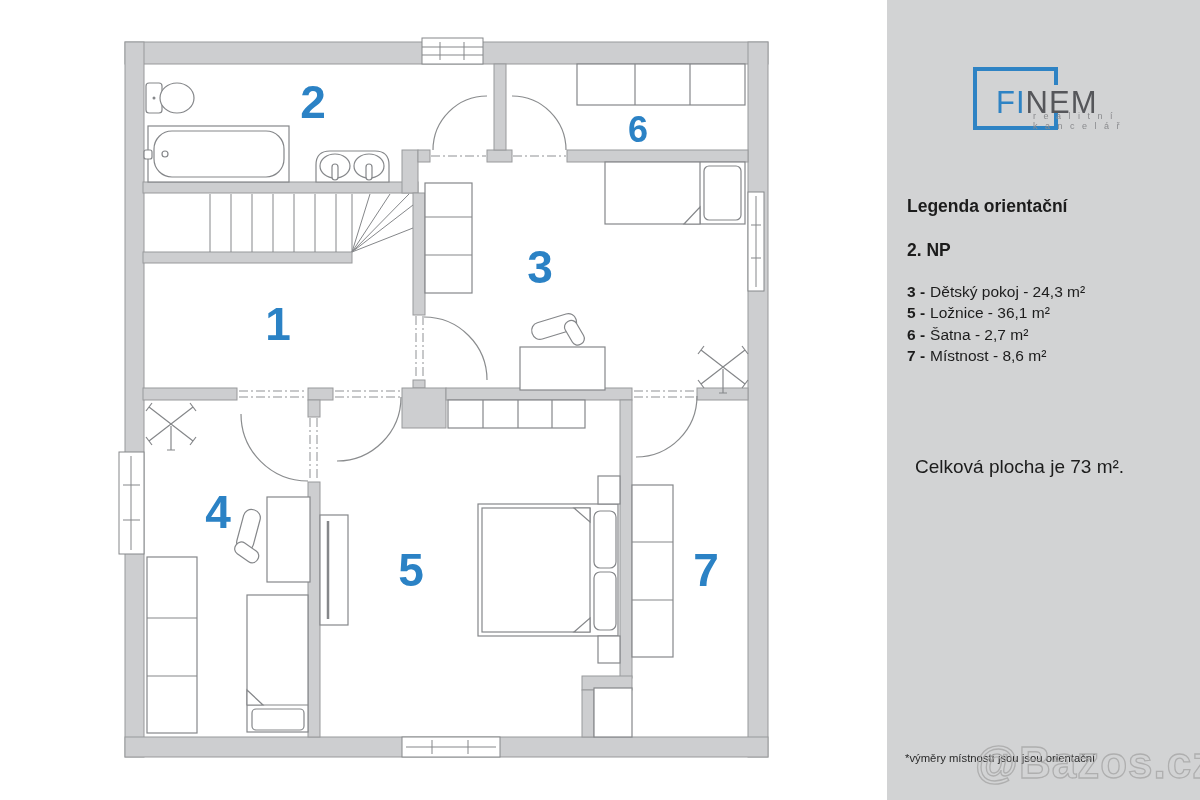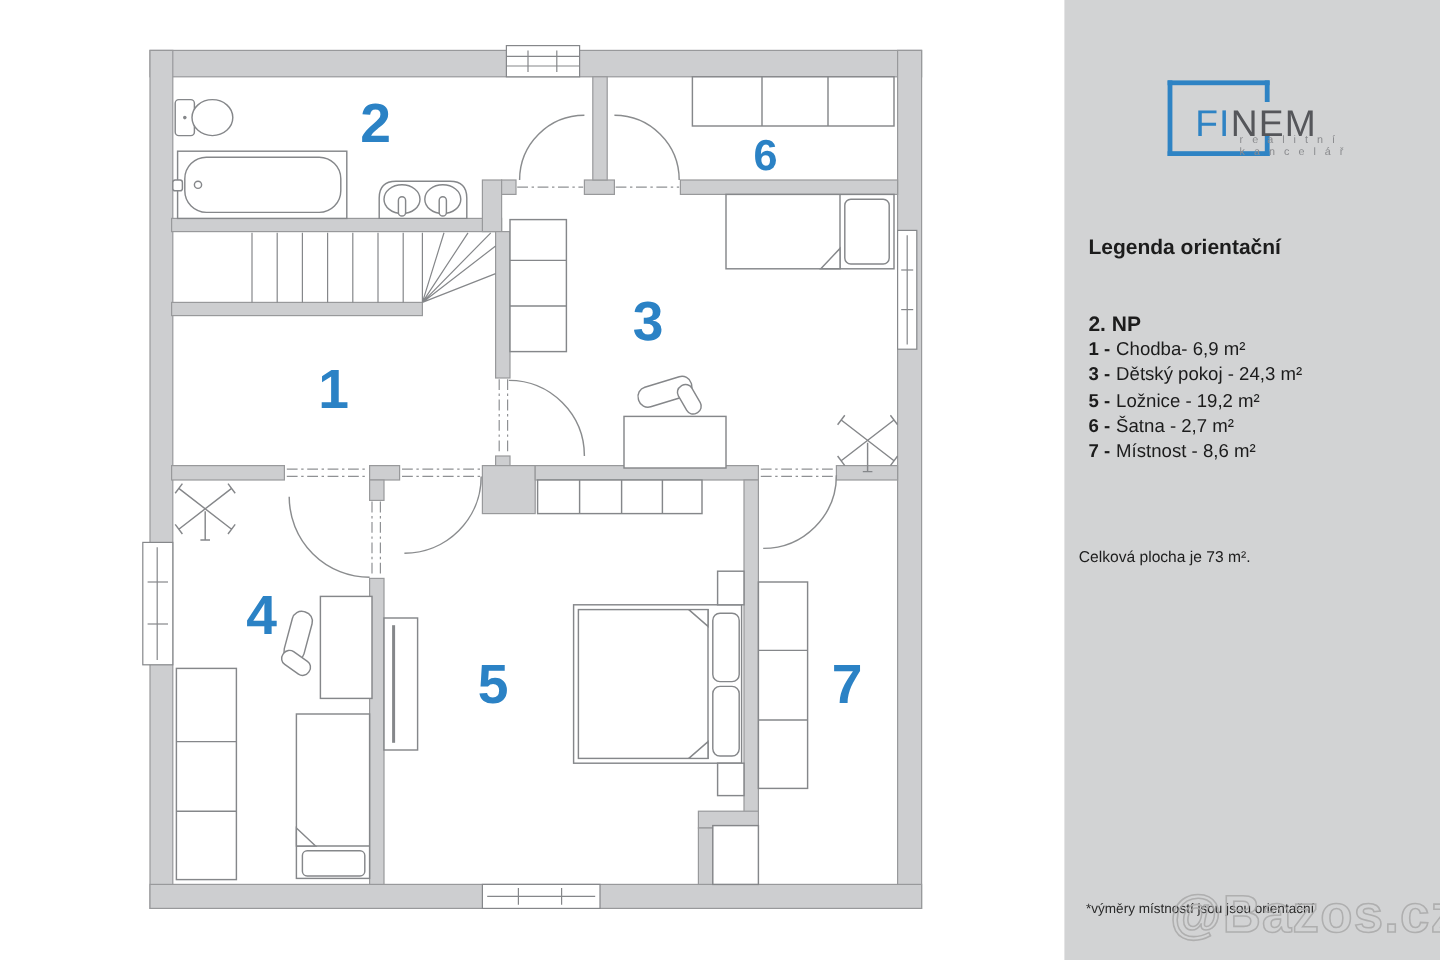--- a/index.html
+++ b/index.html
@@ -14,24 +14,24 @@
   
   #sidebar{position:absolute;left:887px;top:0;width:313px;height:800px;background:#d2d3d4;color:#1c1c1c;}
   .logo{position:absolute;left:86px;top:67px;width:85px;height:63px;}
   .logo .b{position:absolute;background:#2e83c4;}
   .brand{position:absolute;left:23px;top:18px;font-size:31px;letter-spacing:1px;white-space:nowrap;}
   .brand .fi{color:#2e83c4;}
   .brand .nem{color:#55565a;}
   .tagline{position:absolute;left:60px;top:44px;width:85px;color:#8a8b8e;
            font-size:9px;letter-spacing:2.5px;line-height:10px;white-space:nowrap;}
   .lg-title{position:absolute;left:20px;top:196px;font-size:17.5px;font-weight:bold;}
-  .lg-floor{position:absolute;left:20px;top:240px;font-size:17.5px;font-weight:bold;margin-top:20px;}
+  .lg-floor{position:absolute;left:20px;top:240px;font-size:17.5px;font-weight:bold;}
   .entries{position:absolute;left:20px;top:281px;font-size:15.5px;line-height:21.3px;}
   .entry b{margin-right:5px;}
-  .lg-total{position:absolute;left:12px;top:456px;font-size:13px;}
+  .lg-total{position:absolute;left:28px;top:456px;font-size:19px;}
   .footnote{position:absolute;left:18px;top:752px;font-size:11.3px;color:#2a2a2a;white-space:nowrap;}
   .watermark{position:absolute;left:88px;top:738px;font-size:44px;font-weight:bold;
              color:transparent;-webkit-text-stroke:1.3px #a9a9a9;letter-spacing:1px;opacity:.85;
              white-space:nowrap;}
 </style>
 </head>
 <body>
 
 <div id="stage">
 
@@ -254,23 +254,22 @@
       <div class="tagline">
         <div>r e a l i t n í</div>
         <div>k a n c e l á ř</div>
       </div>
     </div>
 
     <div class="lg-title">Legenda orientační</div>
     <div class="lg-floor">2. NP</div>
 
     <div class="entries">
-      <div class="entry"><b>1 -</b><span>Chodba- 6,9 m²</span></div>
       <div class="entry"><b>3 -</b><span>Dětský pokoj - 24,3 m²</span></div>
-      <div class="entry"><b>5 -</b><span>Ložnice - 19,2 m²</span></div>
+      <div class="entry"><b>5 -</b><span>Ložnice - 36,1 m²</span></div>
       <div class="entry"><b>6 -</b><span>Šatna - 2,7 m²</span></div>
       <div class="entry"><b>7 -</b><span>Místnost - 8,6 m²</span></div>
     </div>
 
     <div class="lg-total">Celková plocha je 73 m².</div>
 
     <div class="footnote">*výměry místností jsou jsou orientační</div>
     <div class="watermark">@Bazos.cz</div>
   </div>
 </div>

